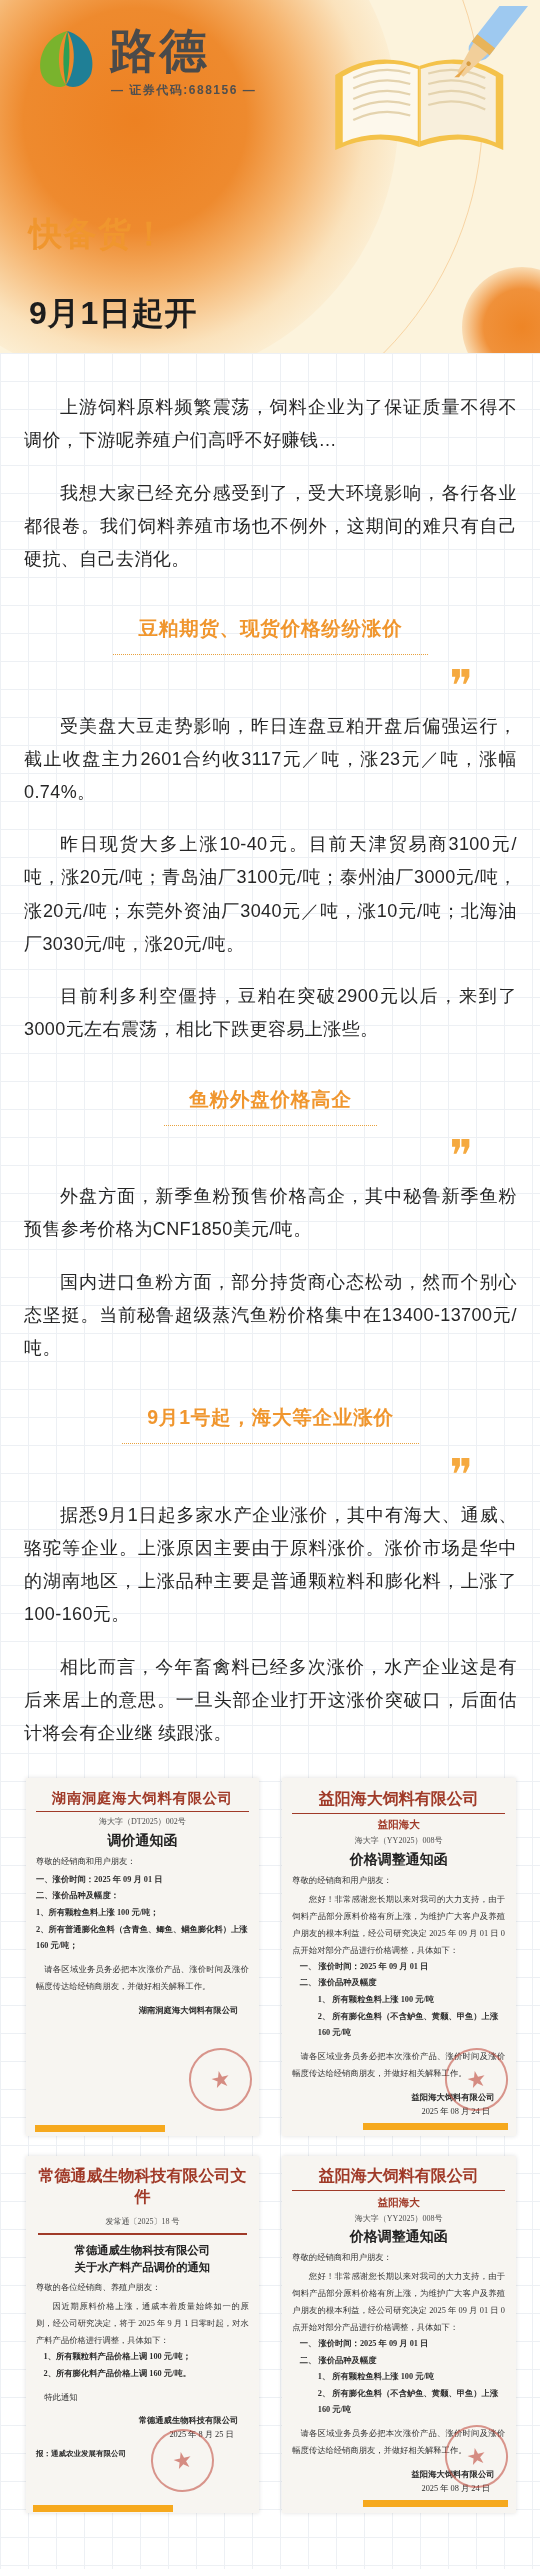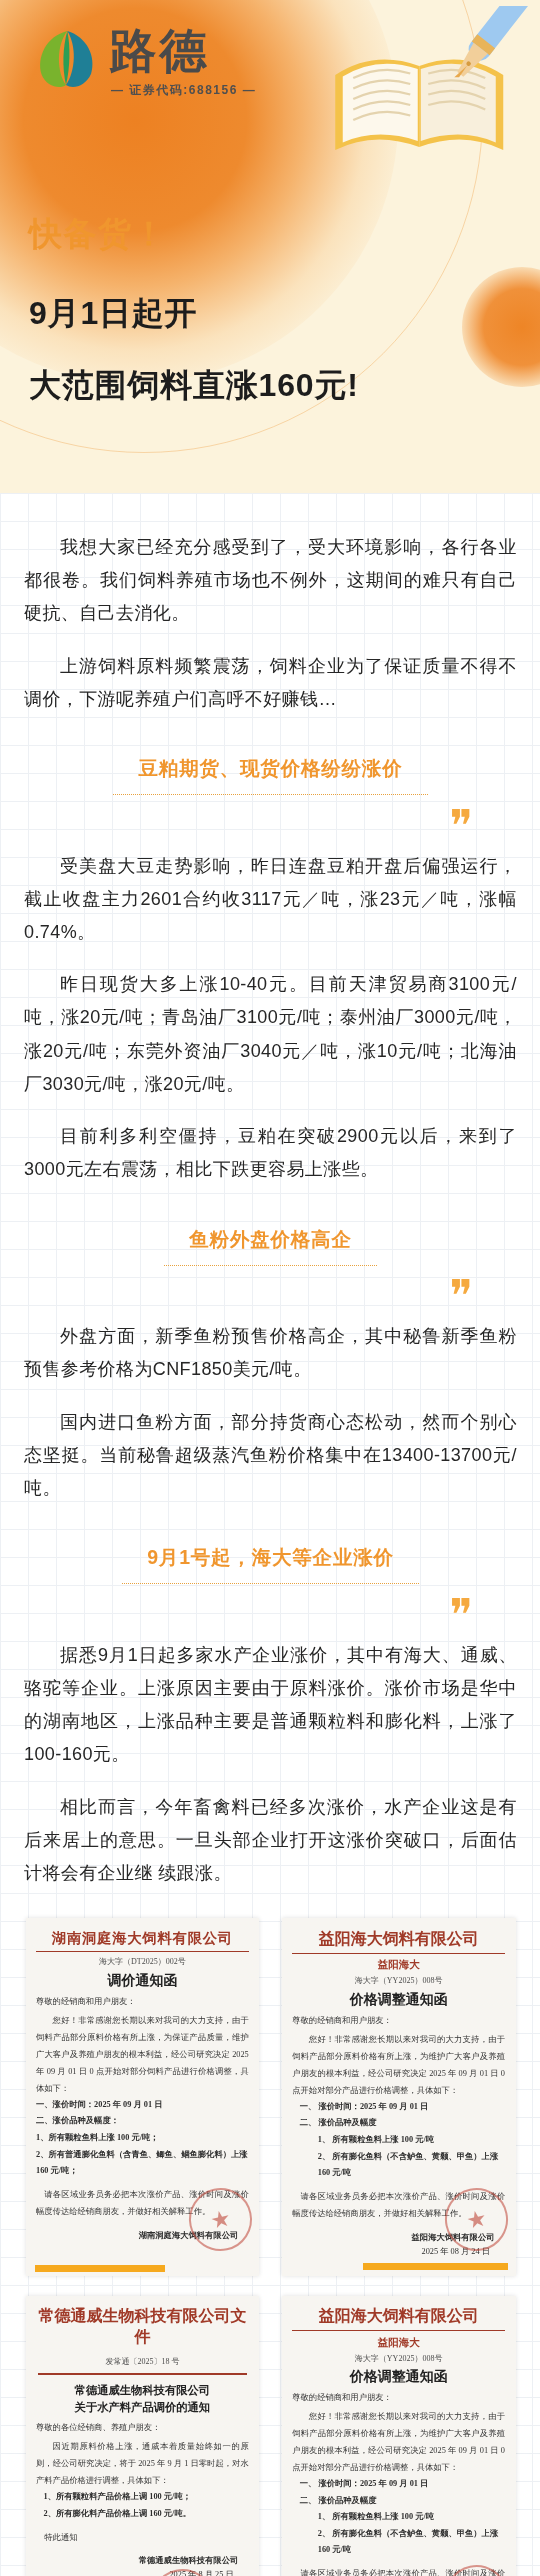--- a/index.html
+++ b/index.html
@@ -7,21 +7,21 @@
     width:541px;
     font-family:"Liberation Sans","DejaVu Sans",sans-serif;
     background:#ffffff;
     color:#2b2b2b;
   }
   .page{width:541px;min-height:2576px;overflow:hidden;}
 
   
   .banner{
     position:relative;
-    height:493px;
+    height:353px;
     background:#fcf3dc;
     overflow:hidden;
   }
   .blob-main{
     position:absolute;left:-128px;top:-143px;width:526px;height:526px;border-radius:50%;
     background:radial-gradient(circle,
       #ed8122 0%, #ee8a2e 30%, rgba(243,157,70,.75) 45%,
       rgba(248,196,130,.35) 62%, rgba(252,230,190,0) 75%);
   }
   .blob-right{
@@ -167,22 +167,22 @@
 
     <div class="headline">
       <div class="hl-accent">快备货！</div>
       <div class="hl-dark">9月1日起开</div>
       <div class="hl-dark2">大范围饲料直涨160元!</div>
     </div>
   </div>
 
   <div class="content">
 
+    <p class="para">上游饲料原料频繁震荡，饲料企业为了保证质量不得不调价，下游呢养殖户们高呼不好赚钱…</p>
     <p class="para">我想大家已经充分感受到了，受大环境影响，各行各业都很卷。我们饲料养殖市场也不例外，这期间的难只有自己硬抗、自己去消化。</p>
-    <p class="para">上游饲料原料频繁震荡，饲料企业为了保证质量不得不调价，下游呢养殖户们高呼不好赚钱…</p>
 
     <div class="sect-head">
       <span class="txt">豆粕期货、现货价格纷纷涨价</span>
     </div>
     <div class="quote-row">
       <span class="quote-glyph">❞</span>
     </div>
     <p class="para">受美盘大豆走势影响，昨日连盘豆粕开盘后偏强运行，截止收盘主力2601合约收3117元／吨，涨23元／吨，涨幅0.74%。</p>
     <p class="para">昨日现货大多上涨10-40元。目前天津贸易商3100元/吨，涨20元/吨；青岛油厂3100元/吨；泰州油厂3000元/吨，涨20元/吨；东莞外资油厂3040元／吨，涨10元/吨；北海油厂3030元/吨，涨20元/吨。</p>
     <p class="para">目前利多利空僵持，豆粕在突破2900元以后，来到了3000元左右震荡，相比下跌更容易上涨些。</p>
@@ -205,21 +205,20 @@
     <p class="para">据悉9月1日起多家水产企业涨价，其中有海大、通威、骆驼等企业。上涨原因主要由于原料涨价。涨价市场是华中的湖南地区，上涨品种主要是普通颗粒料和膨化料，上涨了100-160元。</p>
     <p class="para">相比而言，今年畜禽料已经多次涨价，水产企业这是有后来居上的意思。一旦头部企业打开这涨价突破口，后面估计将会有企业继 续跟涨。</p>
 
     <div class="docs-grid">
 
       <div class="doc">
         <div class="doc-h1">湖南洞庭海大饲料有限公司</div>
         <div class="doc-no">海大字（DT2025）002号</div>
         <div class="doc-title">调价通知函</div>
         <div class="doc-salute">尊敬的经销商和用户朋友：</div>
-        <div class="doc-body">您好！非常感谢您长期以来对我司的大力支持，由于饲料产品部分原料价格有所上涨，为保证产品质量，维护广大客户及养殖户朋友的根本利益，经公司研究决定 2025 年 09 月 01 日 0 点开始对部分饲料产品进行价格调整，具体如下：</div>
         <div class="doc-item">一、涨价时间：2025 年 09 月 01 日</div>
         <div class="doc-item">二、涨价品种及幅度：</div>
         <div class="doc-item">1、所有颗粒鱼料上涨 100 元/吨；</div>
         <div class="doc-item">2、所有普通膨化鱼料（含青鱼、鲫鱼、鲴鱼膨化料）上涨 160 元/吨；</div>
         <div class="doc-note">请各区域业务员务必把本次涨价产品、涨价时间及涨价幅度传达给经销商朋友，并做好相关解释工作。</div>
         <div class="doc-sign">湖南洞庭海大饲料有限公司</div>
         <div class="seal">★</div>
         <div class="hl-mark hl-a"></div>
       </div>
 

